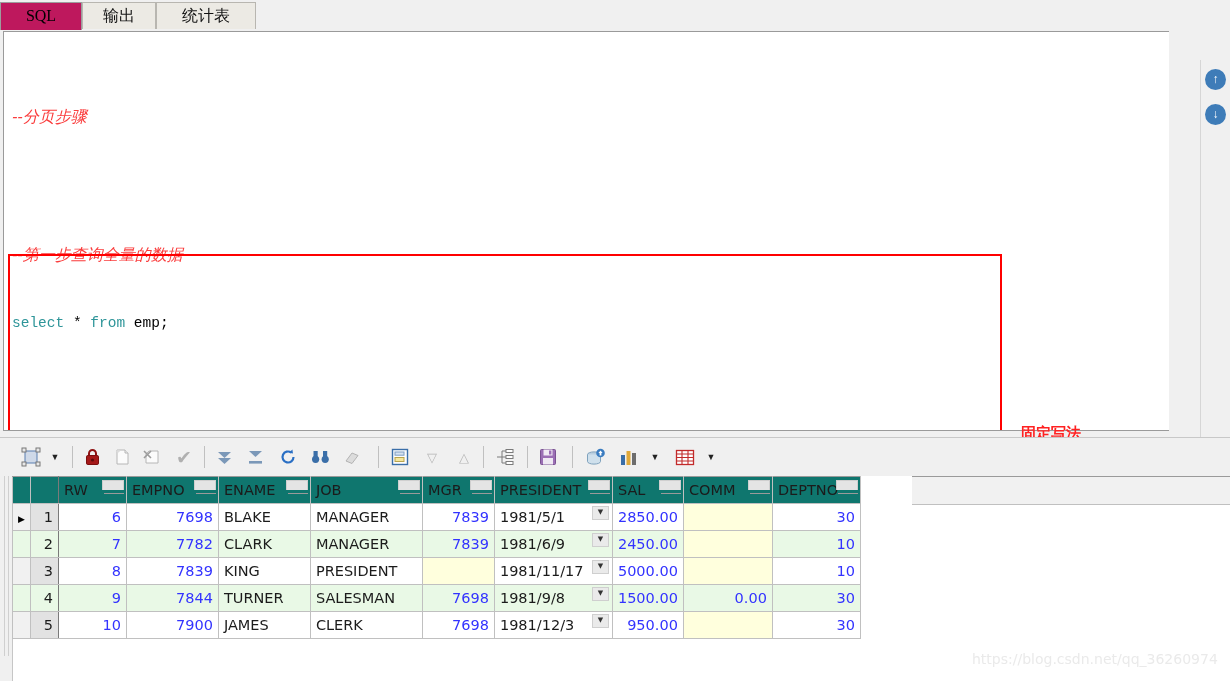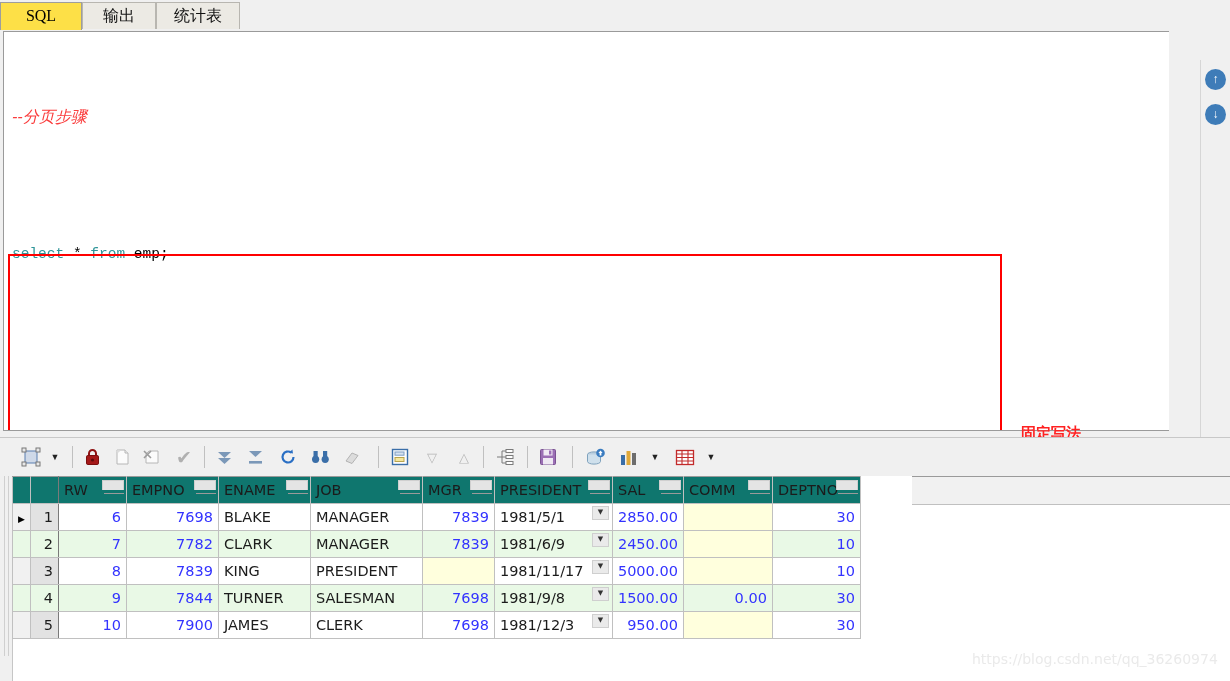--- a/index.html
+++ b/index.html
@@ -11,24 +11,24 @@
   }
   .app{position:relative;width:1230px;height:681px;background:#f0f0f0;}
 
   
   .tabbar{position:absolute;left:0;top:0;width:1230px;height:29px;background:#f0f0f0;
           border-bottom:1px solid #9d9d9d;}
   .tab{position:absolute;top:2px;height:27px;line-height:26px;
        font-family:"Liberation Serif",serif;font-size:16px;color:#111;
        padding:0 14px;background:#eceae4;border:1px solid #b8b6b0;border-bottom:none;
        box-sizing:border-box;text-align:center;}
-  .tab.active{background:#fde047;border-color:#9d9d9d;height:28px;z-index:3;color:#000;}
+  .tab.active{background:#be185d;border-color:#9d9d9d;height:28px;z-index:3;color:#000;}
   .tab0{left:0px;width:82px;}
   .tab1{left:82px;width:74px;}
-  .tab2{left:156px;width:84px;}
+  .tab2{left:156px;width:100px;}
 
   
   .editor-outer{position:absolute;left:0;top:29px;width:1230px;height:406px;background:#f0f0f0;}
   .editor{position:absolute;left:3px;top:2px;width:1166px;height:400px;background:#ffffff;
           border:1px solid #9a9a9a;border-right:none;box-sizing:border-box;overflow:hidden;}
   .code{position:absolute;left:8px;top:4px;width:1150px;
         font-family:"Liberation Mono","DejaVu Sans Mono",monospace;font-size:14.5px;
         line-height:23px;white-space:pre;color:#000;}
   .ln{height:23px;white-space:pre;}
   .cm{color:#fa3c3c;font-style:italic;font-family:Liberation Sans, sans-serif;font-size:16px;}
@@ -109,20 +109,21 @@
     <div class="tab tab1"><span>输出</span></div>
     <div class="tab tab2"><span>统计表</span></div>
   </div>
 
   <div class="editor-outer">
     <div class="editor">
       <div class="code">
 
         <div class="ln"><span class="cm">--分页步骤</span></div>
         <div class="ln">&nbsp;</div>
+        <div class="ln"><span class="cm">--第一步查询全量的数据</span></div>
         <div class="ln"><span class="kw">select</span><span class="op"> * </span><span class="kw">from</span><span class="plain"> emp;</span></div>
         <div class="ln">&nbsp;</div>
 
         
 
         
 
         
 
         

